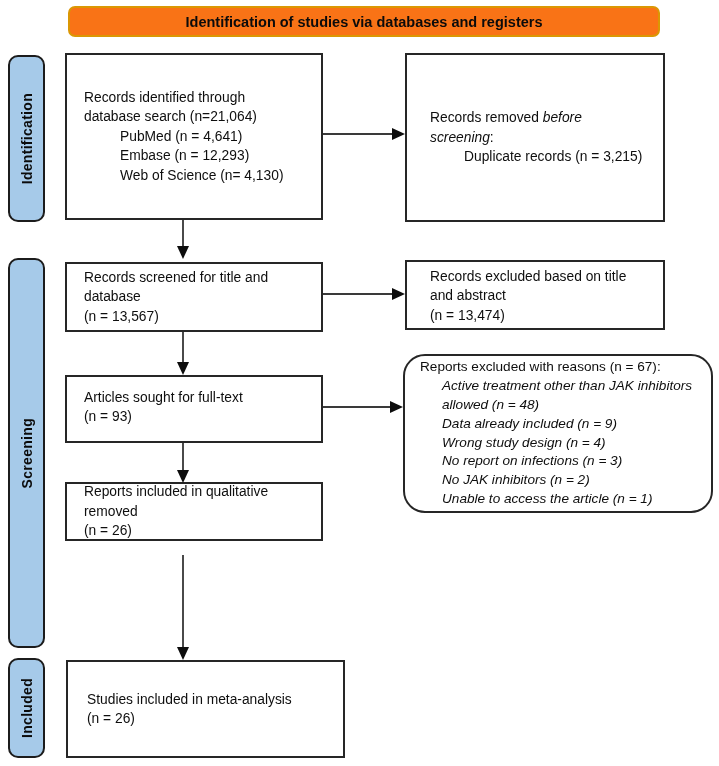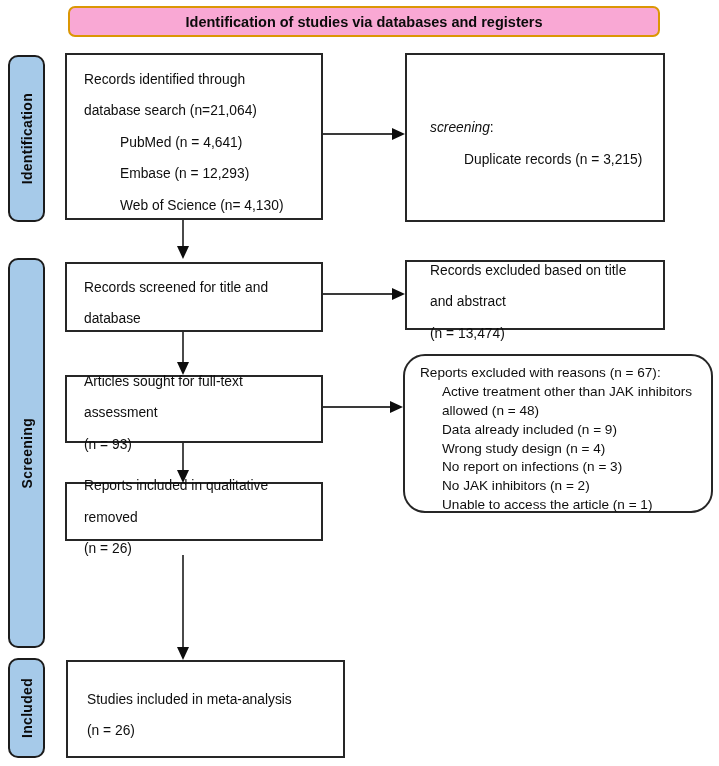--- a/index.html
+++ b/index.html
@@ -12,21 +12,21 @@
     font-family: "Liberation Sans", sans-serif;
     color: #111111;
     overflow: hidden;
   }
 
   
   .banner {
     position: absolute;
     left: 68px; top: 6px;
     width: 592px; height: 31px;
-    background: #f9a8d4;
+    background: #f97316;
     border: 2px solid #DB9704;
     border-radius: 7px;
     display: flex; align-items: center; justify-content: center;
     font-size: 14.5px; font-weight: bold; color: #0b0b0b;
   }
 
   
   .stage {
     position: absolute;
     left: 8px; width: 37px;
@@ -47,30 +47,30 @@
   .stage-included       { top: 658px; height: 100px; }
 
   
   .fbox {
     position: absolute;
     background: #ffffff;
     border: 2px solid #262626;
     display: flex; flex-direction: column; justify-content: center;
     font-size: 13.8px; line-height: 19.5px; color: #0e0e0e;
   }
-  .fbox .ln { white-space: nowrap; margin-top: 12px; }
+  .fbox .ln { white-space: nowrap; }
   .fbox .indent { padding-left: 36px; }
   .box-identified  { left: 65px;  top: 53px;  width: 258px; height: 167px; padding: 6px 6px 6px 17px; }
   .box-removed     { left: 405px; top: 53px;  width: 260px; height: 169px; padding: 6px 6px 6px 23px; }
   .box-removed .indent { padding-left: 34px; }
   .box-screened    { left: 65px;  top: 262px; width: 258px; height: 70px;  padding: 4px 6px 4px 17px; }
   .box-excluded    { left: 405px; top: 260px; width: 260px; height: 70px;  padding: 6px 6px 4px 23px; }
   .box-sought      { left: 65px;  top: 375px; width: 258px; height: 68px;  padding: 0 6px 4px 17px; }
   .box-reasons     { left: 403px; top: 354px; width: 310px; height: 159px; padding: 4px 8px 4px 15px; font-size: 13.6px; line-height: 18.8px; border-radius: 22px; }
-  .box-reasons .item { padding-left: 22px; white-space: normal; }
+  .box-reasons .item { padding-left: 22px; white-space: normal; font-style: italic; }
   .box-qualitative { left: 65px;  top: 482px; width: 258px; height: 59px;  padding: 4px 6px 4px 17px; }
   .box-meta        { left: 66px;  top: 660px; width: 279px; height: 98px;  padding: 6px 8px 6px 19px; }
   .italic { font-style: italic; }
 
   
   .hline { position: absolute; height: 2px; background: #3a3a3a; }
   .vline { position: absolute; width: 2px;  background: #4a4a4a; }
   .head-right {
     position: absolute; width: 0; height: 0;
     border-top: 6px solid transparent;
@@ -105,38 +105,39 @@
 
   <div class="fbox box-identified">
     <div class="ln">Records identified through</div>
     <div class="ln">database search (n=21,064)</div>
     <div class="ln indent">PubMed (n = 4,641)</div>
     <div class="ln indent">Embase (n = 12,293)</div>
     <div class="ln indent">Web of Science (n= 4,130)</div>
   </div>
 
   <div class="fbox box-removed">
+    <div class="ln"><span>Records removed </span><span class="italic">before</span></div>
     <div class="ln"><span class="italic">screening</span><span>:</span></div>
     <div class="ln indent">Duplicate records (n = 3,215)</div>
   </div>
 
   <div class="fbox box-screened">
     <div class="ln">Records screened for title and</div>
     <div class="ln">database</div>
+    <div class="ln">(n = 13,567)</div>
   </div>
 
   <div class="fbox box-excluded">
     <div class="ln">Records excluded based on title</div>
     <div class="ln">and abstract</div>
     <div class="ln">(n = 13,474)</div>
   </div>
 
   <div class="fbox box-sought">
     <div class="ln">Articles sought for full-text</div>
-    <div class="ln">assessment</div>
     <div class="ln">(n = 93)</div>
   </div>
 
   <div class="fbox box-reasons">
     <div class="ln">Reports excluded with reasons (n = 67):</div>
     <div class="item">Active treatment other than JAK inhibitors allowed (n = 48)</div>
     <div class="item">Data already included (n = 9)</div>
     <div class="item">Wrong study design (n = 4)</div>
     <div class="item">No report on infections (n = 3)</div>
     <div class="item">No JAK inhibitors (n = 2)</div>

